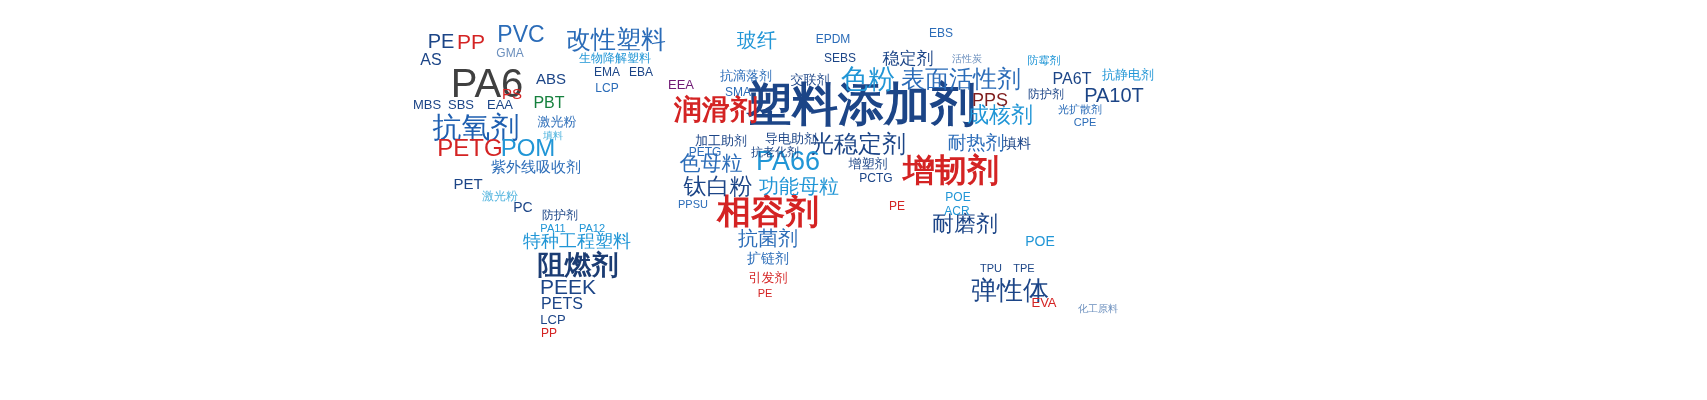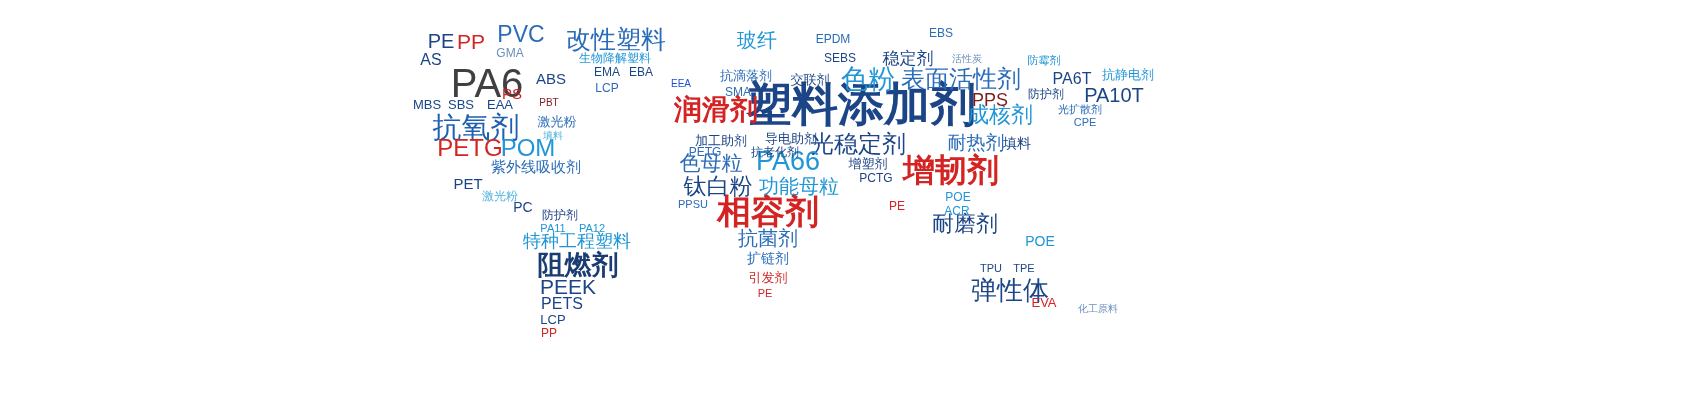--- a/index.html
+++ b/index.html
@@ -65,34 +65,34 @@
     <span class="word w-normal" style="left: 441px; top: 41px; font-size: 20px; color: rgb(28, 69, 135);">PE</span>
     <span class="word w-normal" style="left: 471px; top: 41px; font-size: 21px; color: rgb(212, 35, 35);">PP</span>
     <span class="word w-normal" style="left: 521px; top: 34px; font-size: 23px; color: rgb(43, 108, 184);">PVC</span>
     <span class="word w-normal" style="left: 510px; top: 53px; font-size: 12px; color: rgb(107, 143, 189);">GMA</span>
     <span class="word w-normal" style="left: 431px; top: 60px; font-size: 16px; color: rgb(28, 69, 135);">AS</span>
     <span class="word w-normal" style="left: 512px; top: 93px; font-size: 15px; color: rgb(212, 35, 35);">PS</span>
     <span class="word w-normal" style="left: 551px; top: 78px; font-size: 15px; color: rgb(28, 69, 135);">ABS</span>
     <span class="word w-normal" style="left: 427px; top: 104px; font-size: 13px; color: rgb(28, 69, 135);">MBS</span>
     <span class="word w-normal" style="left: 461px; top: 104px; font-size: 13px; color: rgb(28, 69, 135);">SBS</span>
     <span class="word w-normal" style="left: 500px; top: 104px; font-size: 13px; color: rgb(28, 69, 135);">EAA</span>
-    <span class="word w-normal" style="left: 549px; top: 103px; font-size: 10px; color: #7f1d1d;">PBT</span>
+    <span class="word w-normal" style="left: 549px; top: 103px; font-size: 16px; color: #15803d;">PBT</span>
     <span class="word w-normal" style="left: 557px; top: 121px; font-size: 13px; color: rgb(43, 108, 184);">激光粉</span>
     <span class="word w-normal" style="left: 553px; top: 136px; font-size: 10px; color: rgb(79, 179, 222);">填料</span>
     <span class="word w-normal" style="left: 468px; top: 183px; font-size: 15px; color: rgb(28, 69, 135);">PET</span>
     <span class="word w-normal" style="left: 500px; top: 196px; font-size: 12px; color: rgb(79, 179, 222);">激光粉</span>
     <span class="word w-normal" style="left: 523px; top: 207px; font-size: 14px; color: rgb(28, 69, 135);">PC</span>
     <span class="word w-normal" style="left: 560px; top: 215px; font-size: 12px; color: rgb(28, 69, 135);">防护剂</span>
     <span class="word w-normal" style="left: 553px; top: 228px; font-size: 11px; color: rgb(33, 150, 214);">PA11</span>
     <span class="word w-normal" style="left: 592px; top: 228px; font-size: 11px; color: rgb(33, 150, 214);">PA12</span>
     <span class="word w-normal" style="left: 615px; top: 58px; font-size: 12px; color: rgb(33, 150, 214);">生物降解塑料</span>
     <span class="word w-normal" style="left: 607px; top: 72px; font-size: 12px; color: rgb(28, 69, 135);">EMA</span>
     <span class="word w-normal" style="left: 641px; top: 72px; font-size: 12px; color: rgb(28, 69, 135);">EBA</span>
     <span class="word w-normal" style="left: 607px; top: 88px; font-size: 12px; color: rgb(43, 108, 184);">LCP</span>
-    <span class="word w-normal" style="left: 681px; top: 84px; font-size: 10px; color: #1d4ed8;">EEA</span>
+    <span class="word w-normal" style="left: 681px; top: 84px; font-size: 13px; color: #701a75;">EEA</span>
     <span class="word w-normal" style="left: 746px; top: 75px; font-size: 13px; color: rgb(43, 108, 184);">抗滴落剂</span>
     <span class="word w-normal" style="left: 738px; top: 92px; font-size: 12px; color: rgb(43, 108, 184); text-align: center;">SMA</span>
     <span class="word w-normal" style="left: 810px; top: 79px; font-size: 13px; color: rgb(28, 69, 135);">交联剂</span>
     <span class="word w-normal" style="left: 833px; top: 39px; font-size: 12px; color: rgb(43, 108, 184);">EPDM</span>
     <span class="word w-normal" style="left: 840px; top: 58px; font-size: 12px; color: rgb(28, 69, 135);">SEBS</span>
     <span class="word w-normal" style="left: 941px; top: 33px; font-size: 12px; color: rgb(43, 108, 184);">EBS</span>
     <span class="word w-normal" style="left: 967px; top: 59px; font-size: 10px; color: rgb(107, 143, 189);">活性炭</span>
     <span class="word w-normal" style="left: 1044px; top: 60px; font-size: 11px; color: rgb(33, 150, 214);">防霉剂</span>
     <span class="word w-normal" style="left: 1072px; top: 79px; font-size: 16px; color: rgb(28, 69, 135);">PA6T</span>
     <span class="word w-normal" style="left: 1128px; top: 74px; font-size: 13px; color: rgb(33, 150, 214);">抗静电剂</span>

